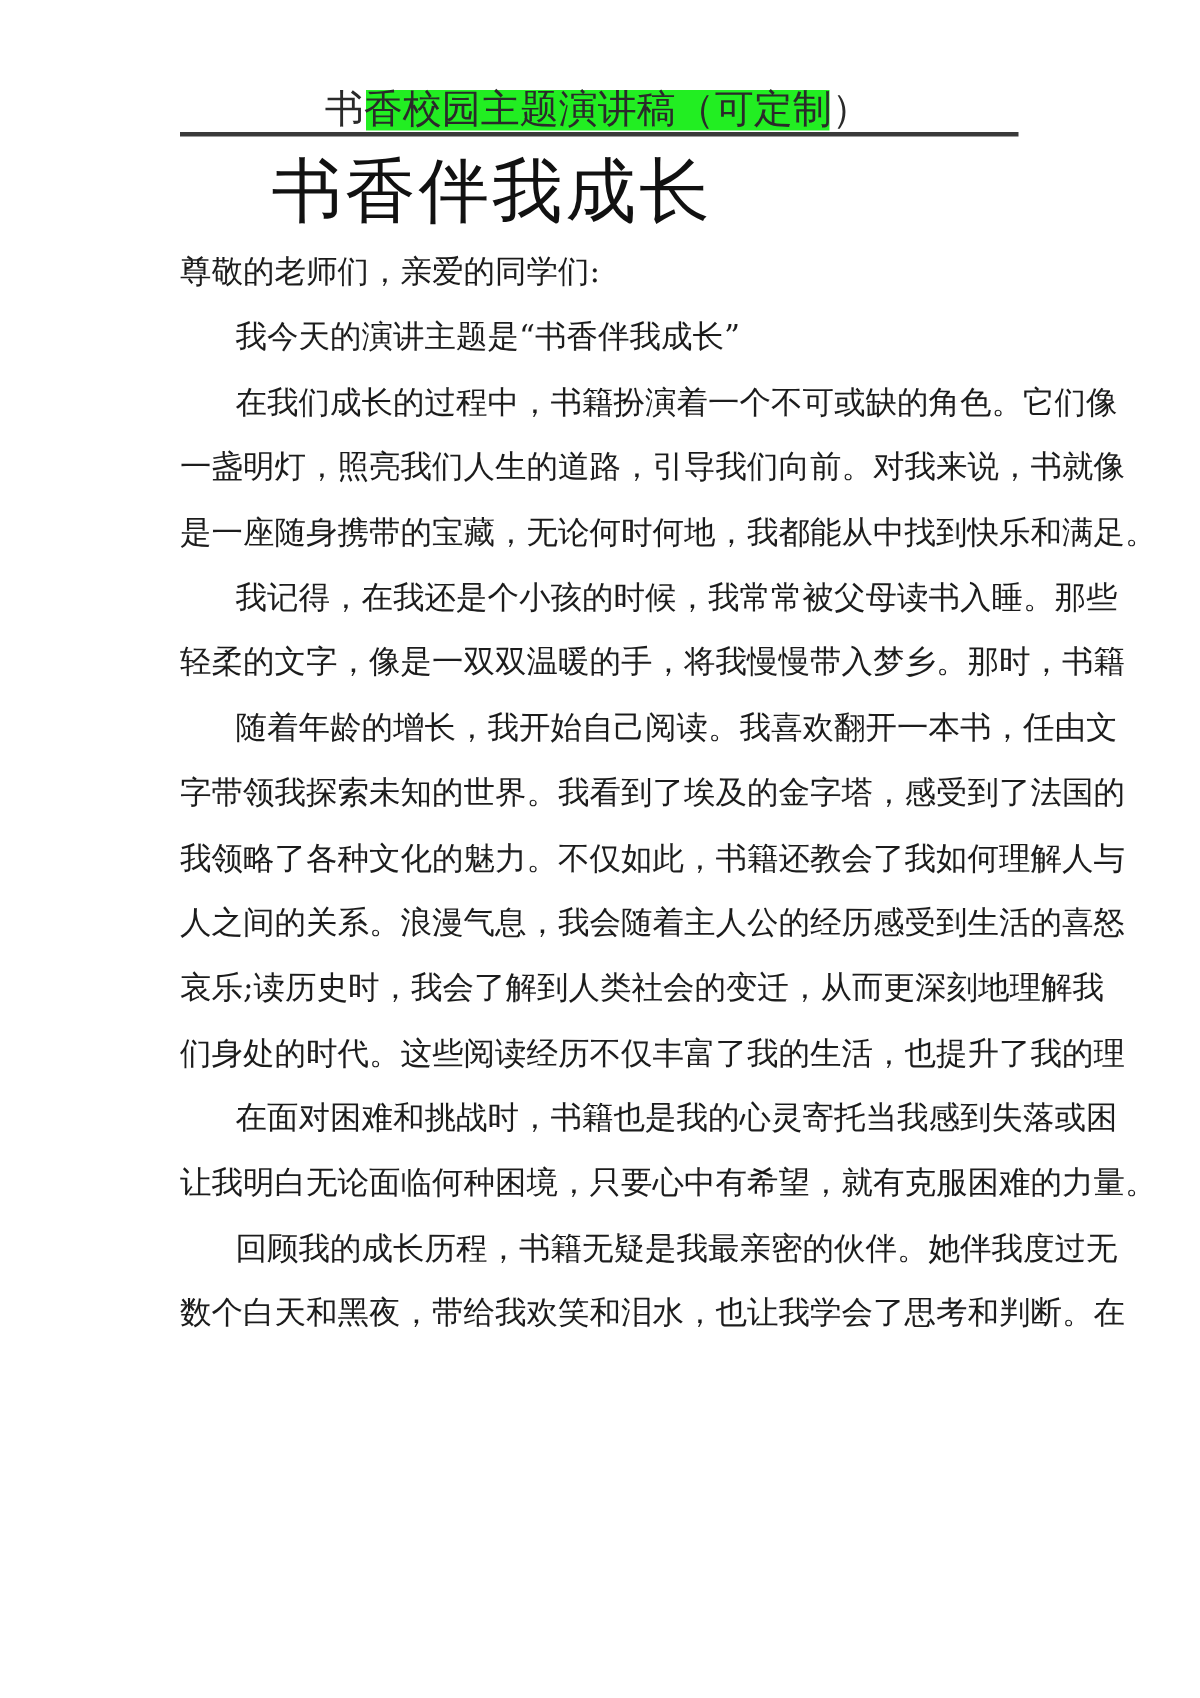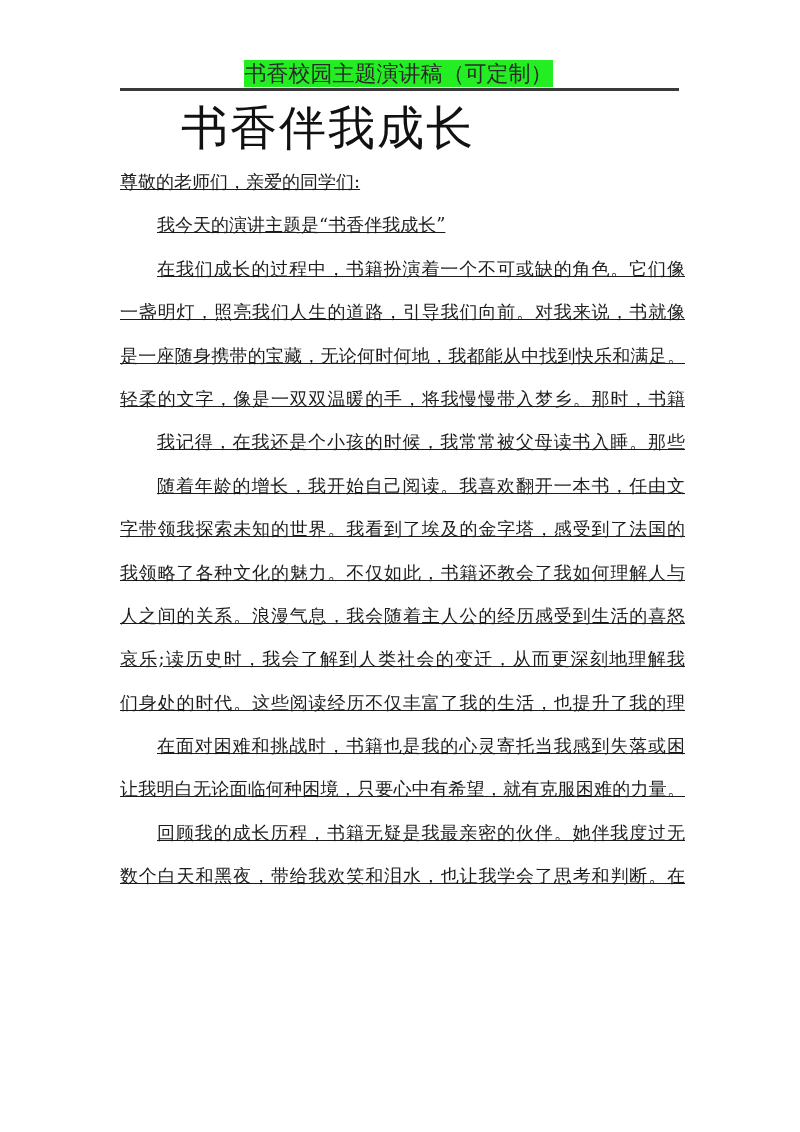--- a/index.html
+++ b/index.html
@@ -18,21 +18,21 @@
     .header-bar {
       position: absolute;
       left: 244px;
       top: 60px;
       width: 309px;
       height: 27px;
       background: #22ee22;
       display: flex;
       align-items: center;
       justify-content: center;
-      font-size: 22px;
+      font-size: 26px;
       line-height: 27px;
       color: #2a2a2a;
       white-space: nowrap;
       letter-spacing: 0px;
     }
     .header-rule {
       position: absolute;
       left: 120px;
       top: 88px;
       width: 559px;
@@ -48,23 +48,22 @@
       font-size: 47px;
       line-height: 64px;
       color: #111;
       letter-spacing: 2px;
     }
     .body-text {
       position: absolute;
       left: 120px;
       top: 160px;
       width: 565px;
-      font-size: 18px;
+      font-size: 21px;
       color: #1c1c1c;
-      text-decoration: underline;
     }
     .line {
       height: 43.4px;
       line-height: 43.4px;
       white-space: nowrap;
       overflow: visible;
     }
     .indent {
       padding-left: 37px;
     }
@@ -82,22 +81,22 @@
 <div class="header-rule"></div>
 
 <div class="doc-title">书香伴我成长</div>
 
 <div class="body-text">
   <div class="line">尊敬的老师们，亲爱的同学们:</div>
   <div class="line indent">我今天的演讲主题是“书香伴我成长”</div>
   <div class="line indent justify">在我们成长的过程中，书籍扮演着一个不可或缺的角色。它们像</div>
   <div class="line justify">一盏明灯，照亮我们人生的道路，引导我们向前。对我来说，书就像</div>
   <div class="line justify">是一座随身携带的宝藏，无论何时何地，我都能从中找到快乐和满足。</div>
+  <div class="line indent justify">我记得，在我还是个小孩的时候，我常常被父母读书入睡。那些</div>
   <div class="line justify">轻柔的文字，像是一双双温暖的手，将我慢慢带入梦乡。那时，书籍</div>
-  <div class="line indent justify">我记得，在我还是个小孩的时候，我常常被父母读书入睡。那些</div>
   <div class="line indent justify">随着年龄的增长，我开始自己阅读。我喜欢翻开一本书，任由文</div>
   <div class="line justify">字带领我探索未知的世界。我看到了埃及的金字塔，感受到了法国的</div>
   <div class="line justify">我领略了各种文化的魅力。不仅如此，书籍还教会了我如何理解人与</div>
   <div class="line justify">人之间的关系。浪漫气息，我会随着主人公的经历感受到生活的喜怒</div>
   <div class="line justify">哀乐;读历史时，我会了解到人类社会的变迁，从而更深刻地理解我</div>
   <div class="line justify">们身处的时代。这些阅读经历不仅丰富了我的生活，也提升了我的理</div>
   <div class="line indent justify">在面对困难和挑战时，书籍也是我的心灵寄托当我感到失落或困</div>
   <div class="line justify">让我明白无论面临何种困境，只要心中有希望，就有克服困难的力量。</div>
   <div class="line indent justify">回顾我的成长历程，书籍无疑是我最亲密的伙伴。她伴我度过无</div>
   <div class="line justify">数个白天和黑夜，带给我欢笑和泪水，也让我学会了思考和判断。在</div>

